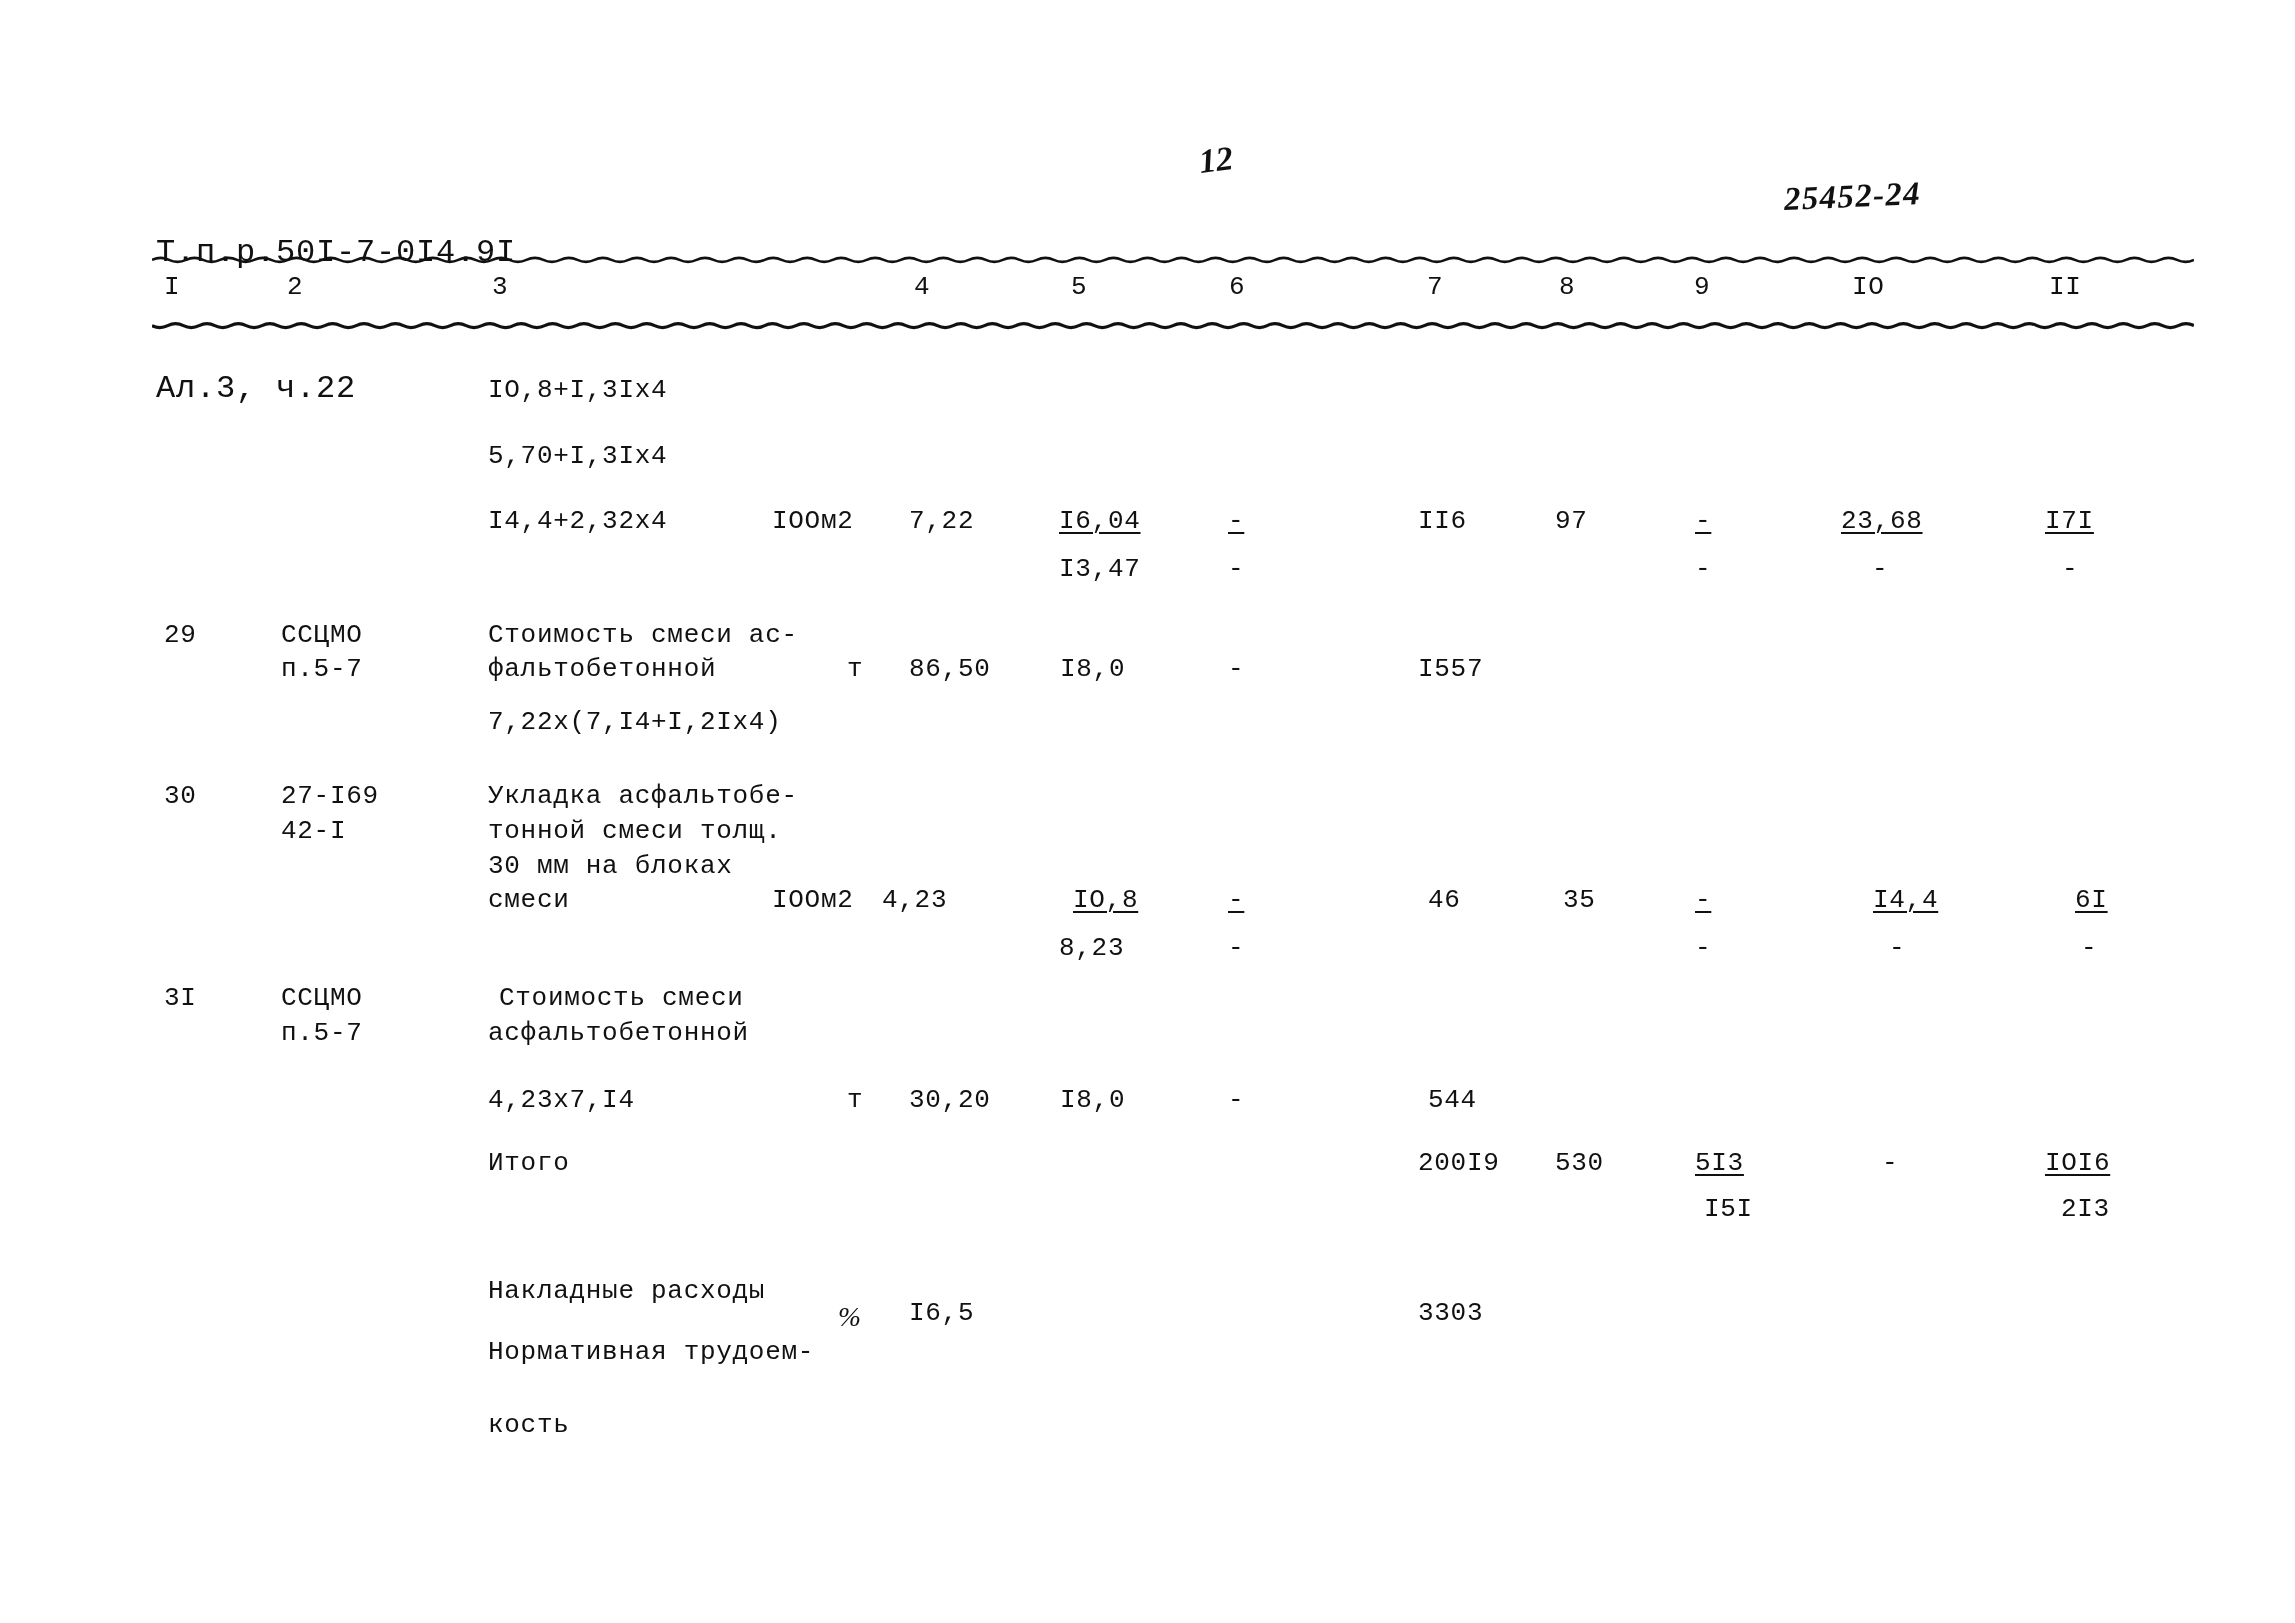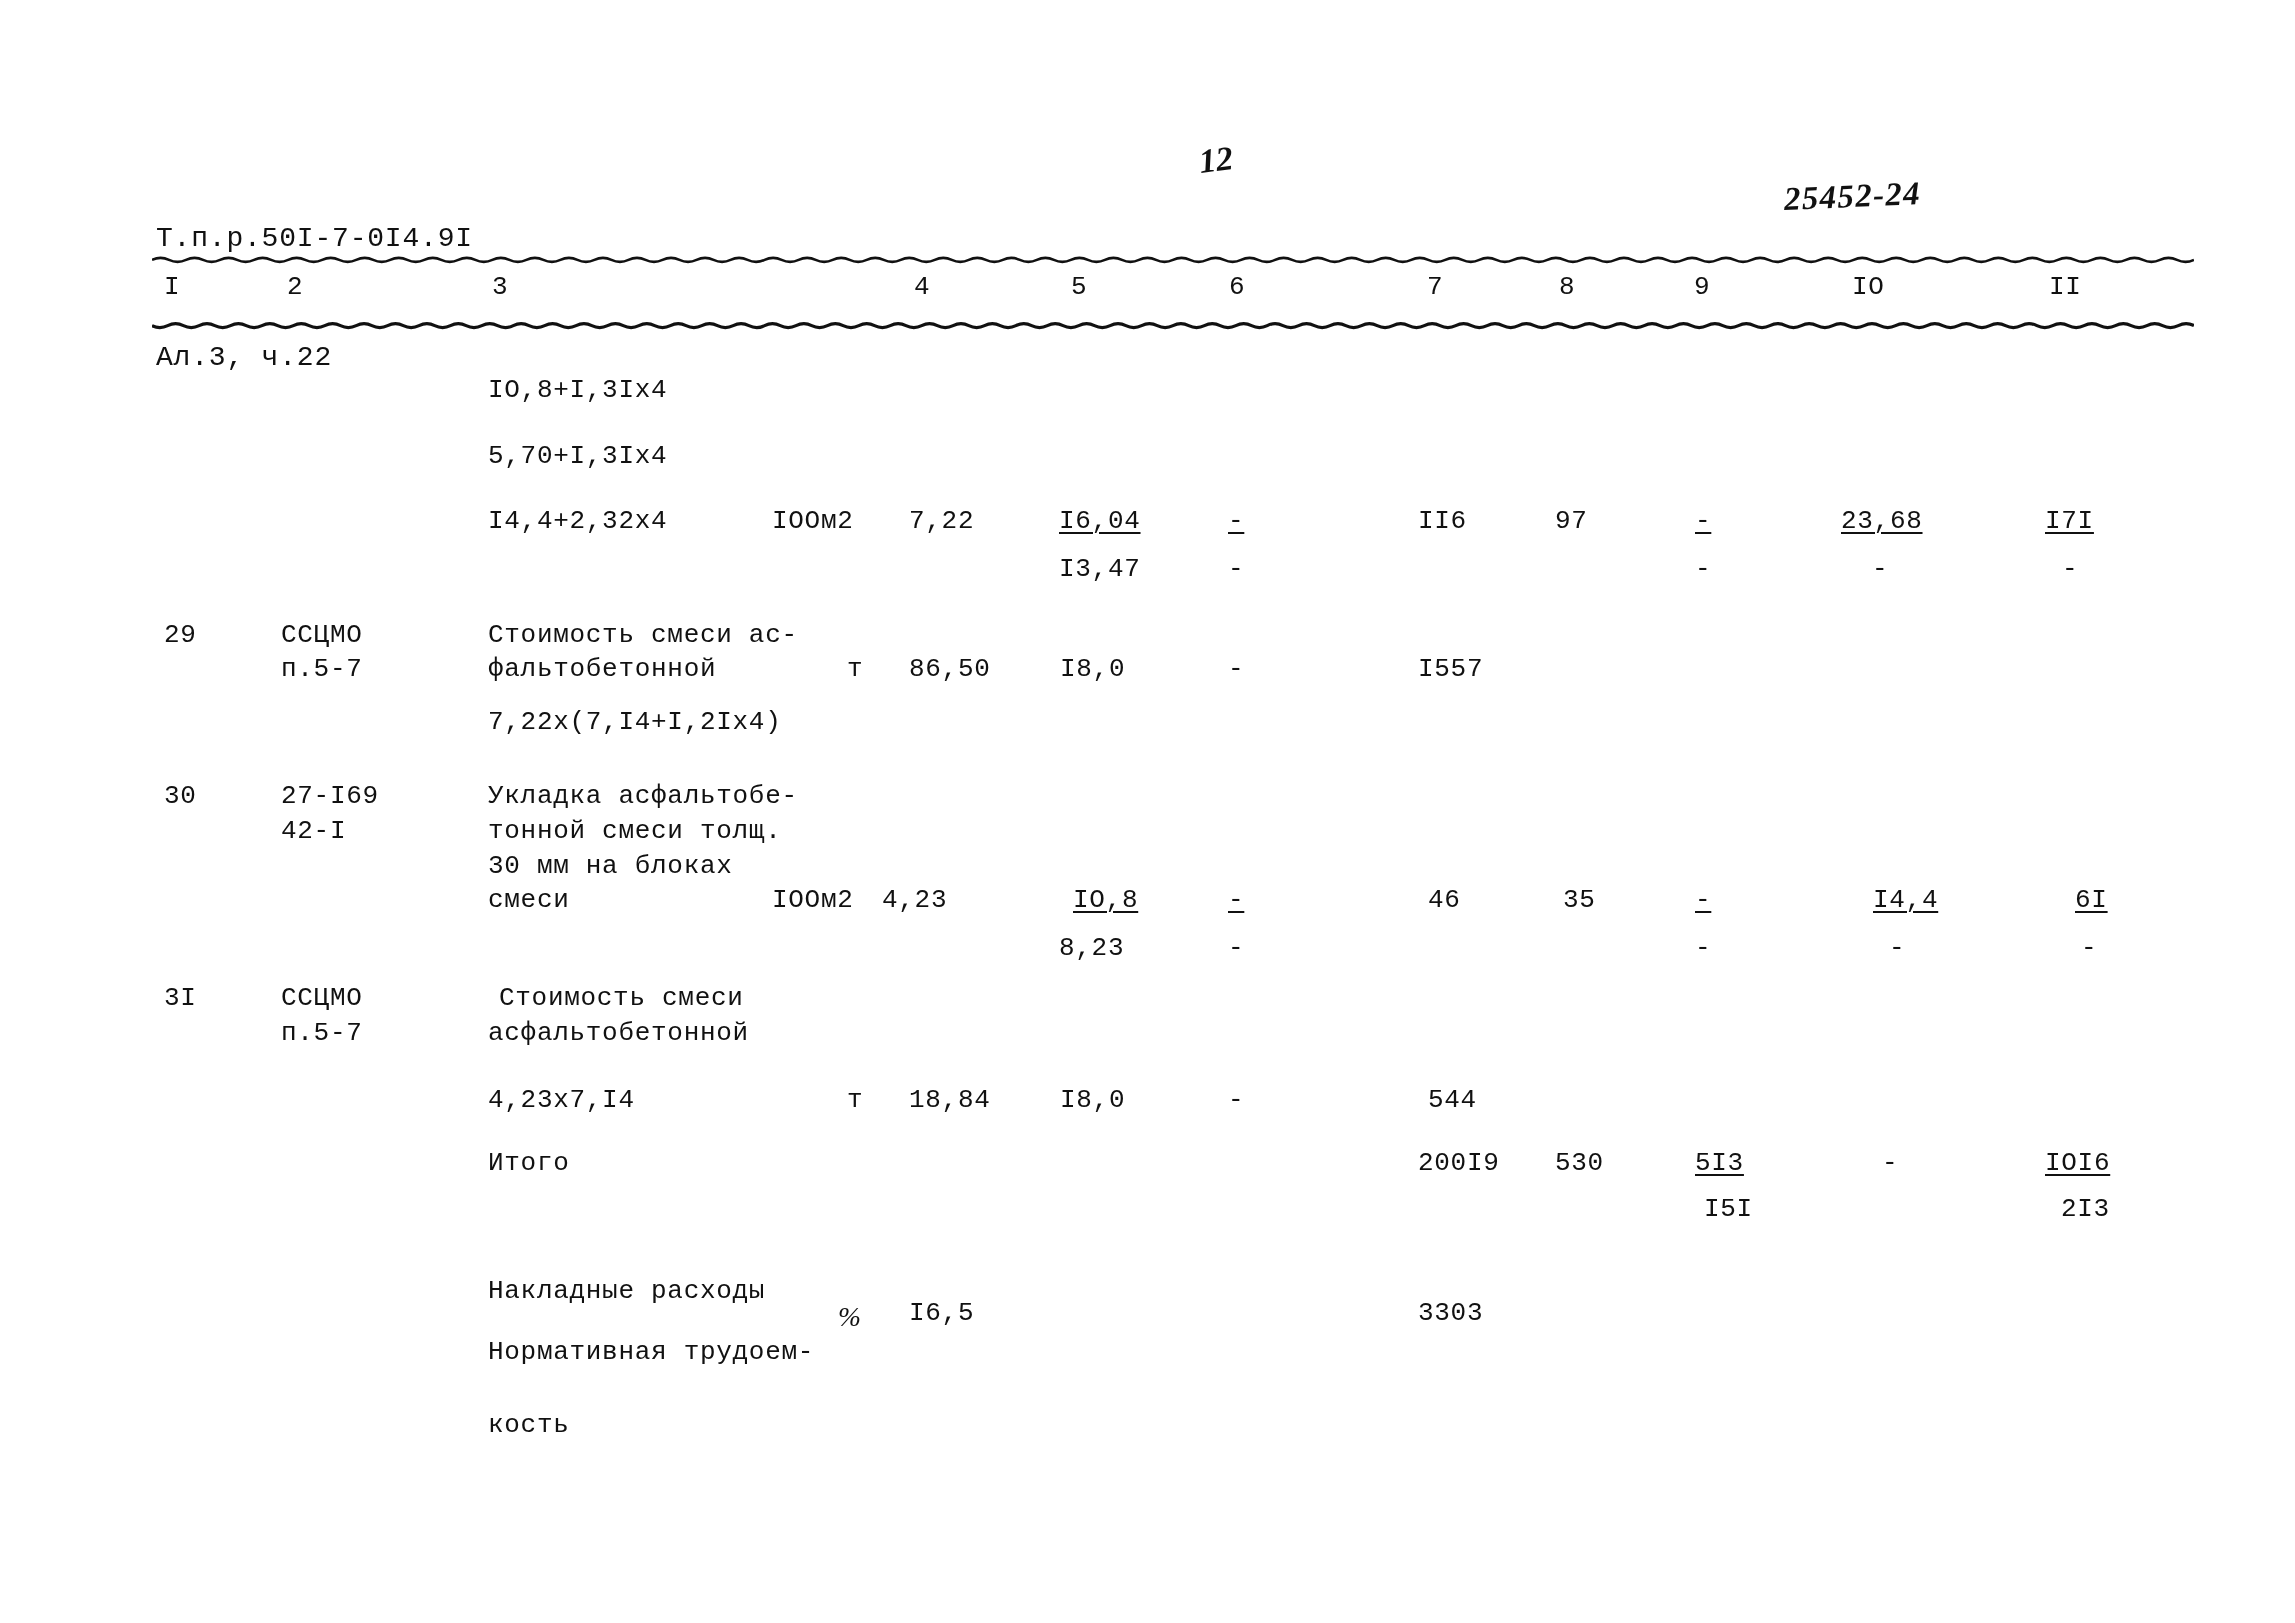--- a/index.html
+++ b/index.html
@@ -9,21 +9,21 @@
     font-family:"Liberation Mono", "DejaVu Sans Mono", monospace;
     color:#111;
     position:relative;
     overflow:hidden;
   }
   .page { position:absolute; inset:0; }
 
   
   .hdr-left {
     position:absolute; left:156px; top:139px;
-    font-size:28px; line-height:1.42;
+    font-size:32px; line-height:1.42;
     letter-spacing:0.8px;
     white-space:pre;
   }
   .pagenum {
     position:absolute; left:1199px; top:141px;
     font-family:"Liberation Serif","DejaVu Serif",serif;
     font-size:34px; font-style:italic; font-weight:700;
     transform:rotate(-7deg);
   }
   .stamp {
@@ -151,21 +151,21 @@
   <div class="cell" style="left:2081px; top:932px">-</div>
 
   <div class="cell" style="left:164px; top:982px">3I</div>
   <div class="cell" style="left:281px; top:982px">ССЦМО</div>
   <div class="cell" style="left:281px; top:1017px">п.5-7</div>
   <div class="cell" style="left:499px; top:982px">Стоимость смеси</div>
   <div class="cell" style="left:488px; top:1017px">асфальтобетонной</div>
 
   <div class="cell" style="left:488px; top:1084px">4,23x7,I4</div>
   <div class="cell" style="left:847px; top:1084px">т</div>
-  <div class="cell" style="left:909px; top:1084px">18,84</div>
+  <div class="cell" style="left:909px; top:1084px">30,20</div>
   <div class="cell" style="left:1060px; top:1084px">I8,0</div>
   <div class="cell" style="left:1228px; top:1084px">-</div>
   <div class="cell" style="left:1428px; top:1084px">544</div>
 
   <div class="cell" style="left:488px; top:1147px">Итого</div>
   <div class="cell" style="left:1418px; top:1147px">200I9</div>
   <div class="cell" style="left:1555px; top:1147px">530</div>
   <div class="cell u" style="left:1695px; top:1147px">5I3</div>
   <div class="cell" style="left:1704px; top:1193px">I5I</div>
   <div class="cell" style="left:1882px; top:1147px">-</div>

